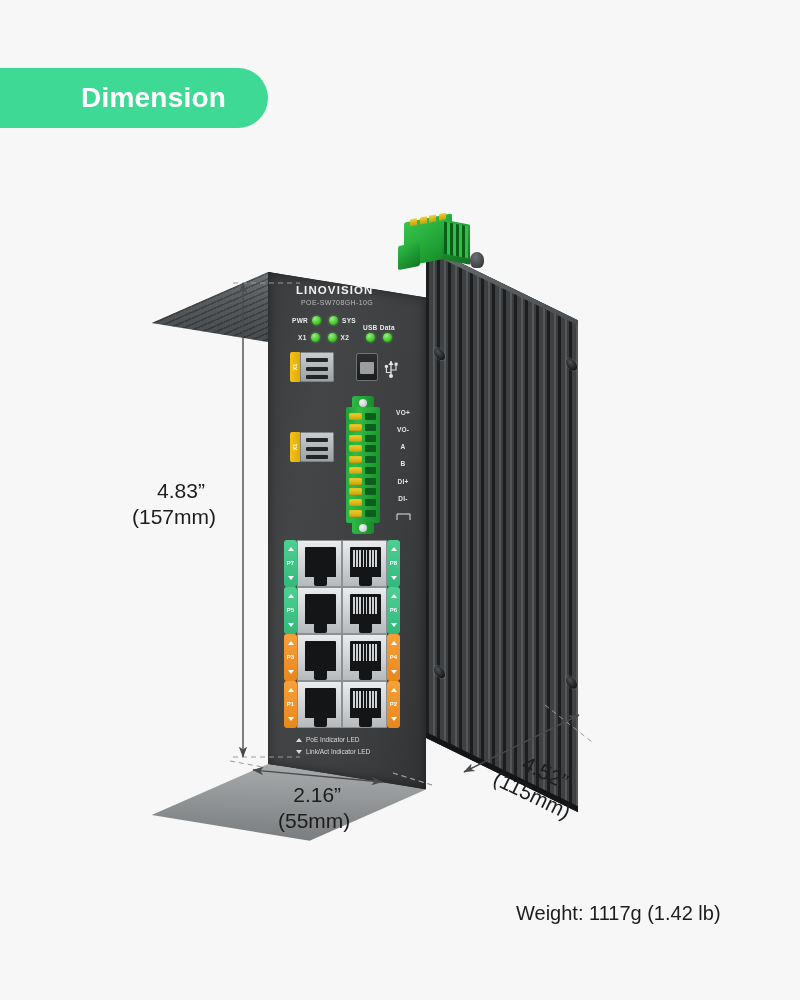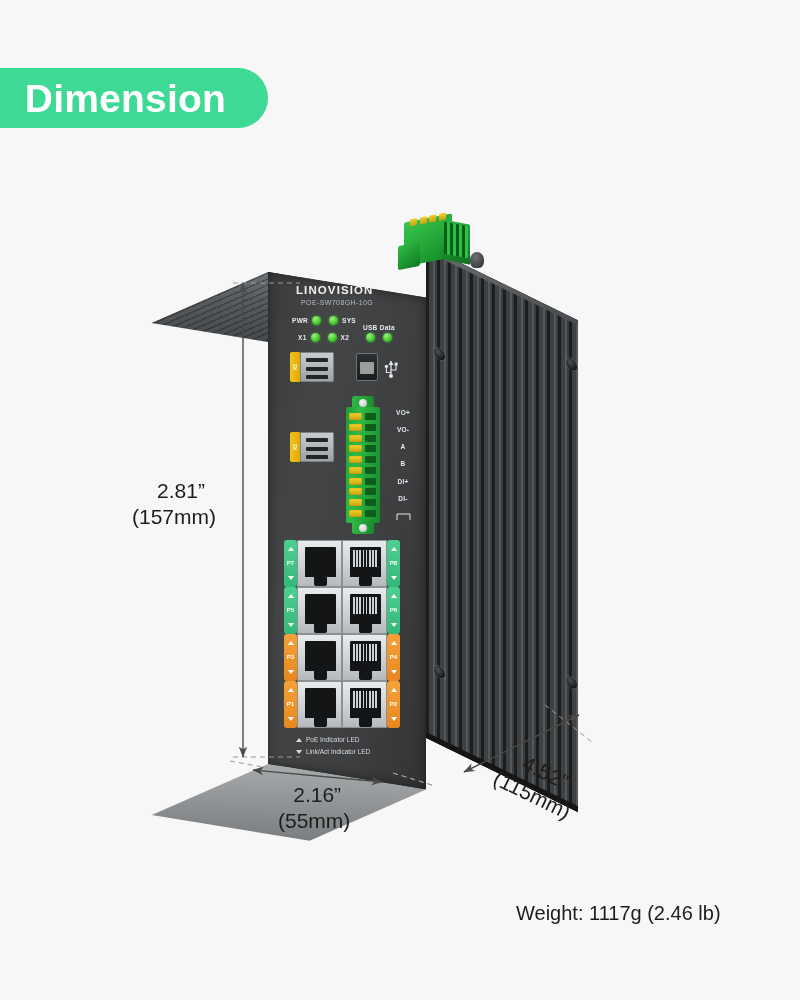--- a/index.html
+++ b/index.html
@@ -31,21 +31,21 @@
     background: #3ed994;
     border-radius: 0 30px 30px 0;
     display: flex;
     align-items: center;
     justify-content: flex-end;
     padding-right: 42px;
     box-sizing: border-box;
   }
   .banner-label {
     color: #ffffff;
-    font-size: 39px;
+    font-size: 28px;
     font-weight: bold;
     letter-spacing: 0.2px;
     line-height: 1;
   }
 
   
   .dim-text {
     position: absolute;
     color: #1d1d1d;
     font-size: 21px;
@@ -774,29 +774,29 @@
 
     <line x1="253" y1="770" x2="382" y2="782" stroke="#4a4a4a" stroke-width="1.4" marker-start="url(#arrStart)" marker-end="url(#arrEnd)"></line>
 
     <line x1="393" y1="773" x2="432" y2="785" stroke="#9a9a9a" stroke-width="1" stroke-dasharray="5,4"></line>
     <line x1="545" y1="705" x2="592" y2="742" stroke="#9a9a9a" stroke-width="1" stroke-dasharray="5,4"></line>
 
     <line x1="464" y1="772" x2="579" y2="715" stroke="#4a4a4a" stroke-width="1.4" marker-start="url(#arrStart)" marker-end="url(#arrEnd)"></line>
   </svg>
 
   <div class="dim-text dim-height">
-    <div class="l1">2.81”</div>
+    <div class="l1">4.83”</div>
     <div>(157mm)</div>
   </div>
 
   <div class="dim-text dim-width">
     <div class="l1">2.16”</div>
     <div>(55mm)</div>
   </div>
 
   <div class="dim-text dim-depth">
     <div class="l1">4.52”</div>
     <div>(115mm)</div>
   </div>
 
-  <div class="weight-text">Weight: 1117g (2.46 lb)</div>
+  <div class="weight-text">Weight: 1117g (1.42 lb)</div>
 
 </div>
 
 </body></html>

